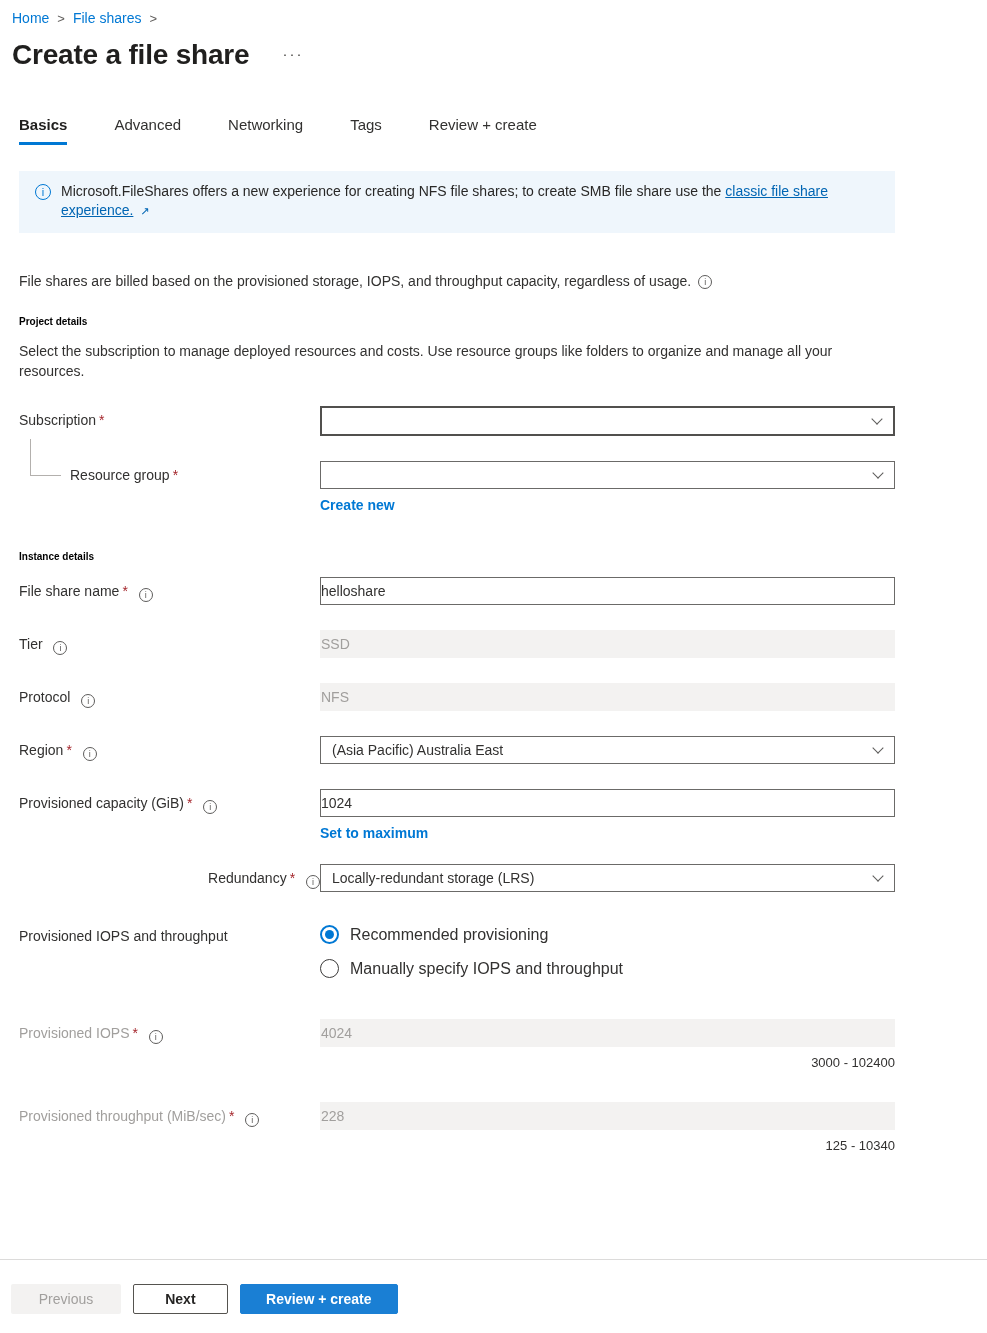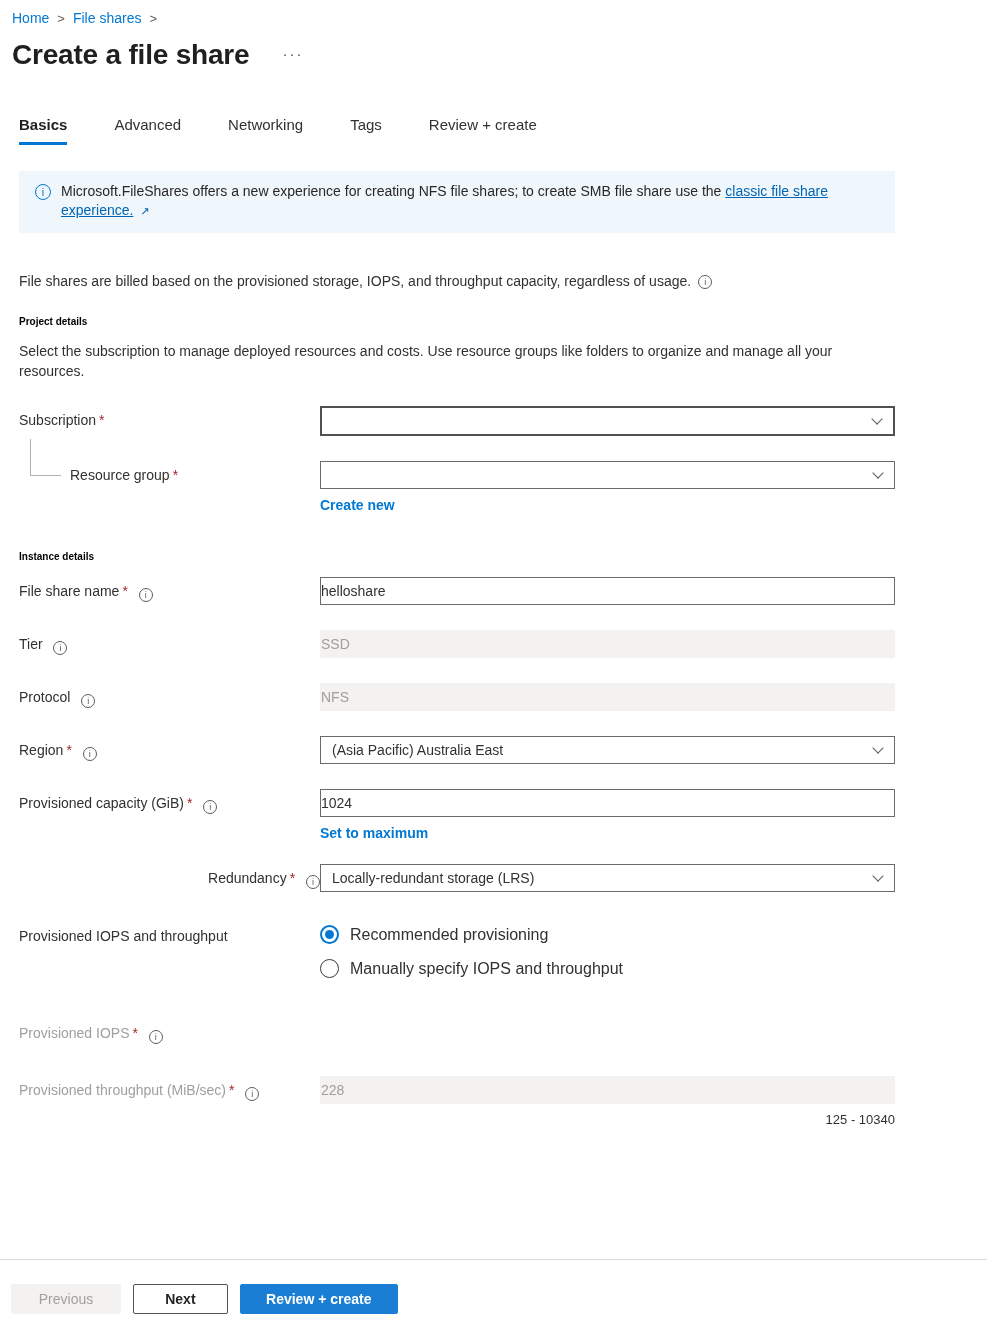--- a/index.html
+++ b/index.html
@@ -266,20 +266,24 @@
         <span class="radio-label">Manually specify IOPS and throughput</span>
       </div>
     </div>
   </div>
 
   <div class="row" style="margin-top:26px;">
     <div class="label-col disabled">
       <span>Provisioned IOPS</span><span class="req">*</span>
       <span class="info-icon">i</span>
     </div>
+    <div class="control-col">
+      <input class="text-input input-disabled" readonly="" value="4024" style="">
+      <div class="range-note">3000 - 102400</div>
+    </div>
   </div>
 
   <div class="row" style="margin-top:32px;">
     <div class="label-col disabled">
       <span>Provisioned throughput (MiB/sec)</span><span class="req">*</span>
       <span class="info-icon">i</span>
     </div>
     <div class="control-col">
       <input class="text-input input-disabled" readonly="" value="228" style="">
       <div class="range-note">125 - 10340</div>

